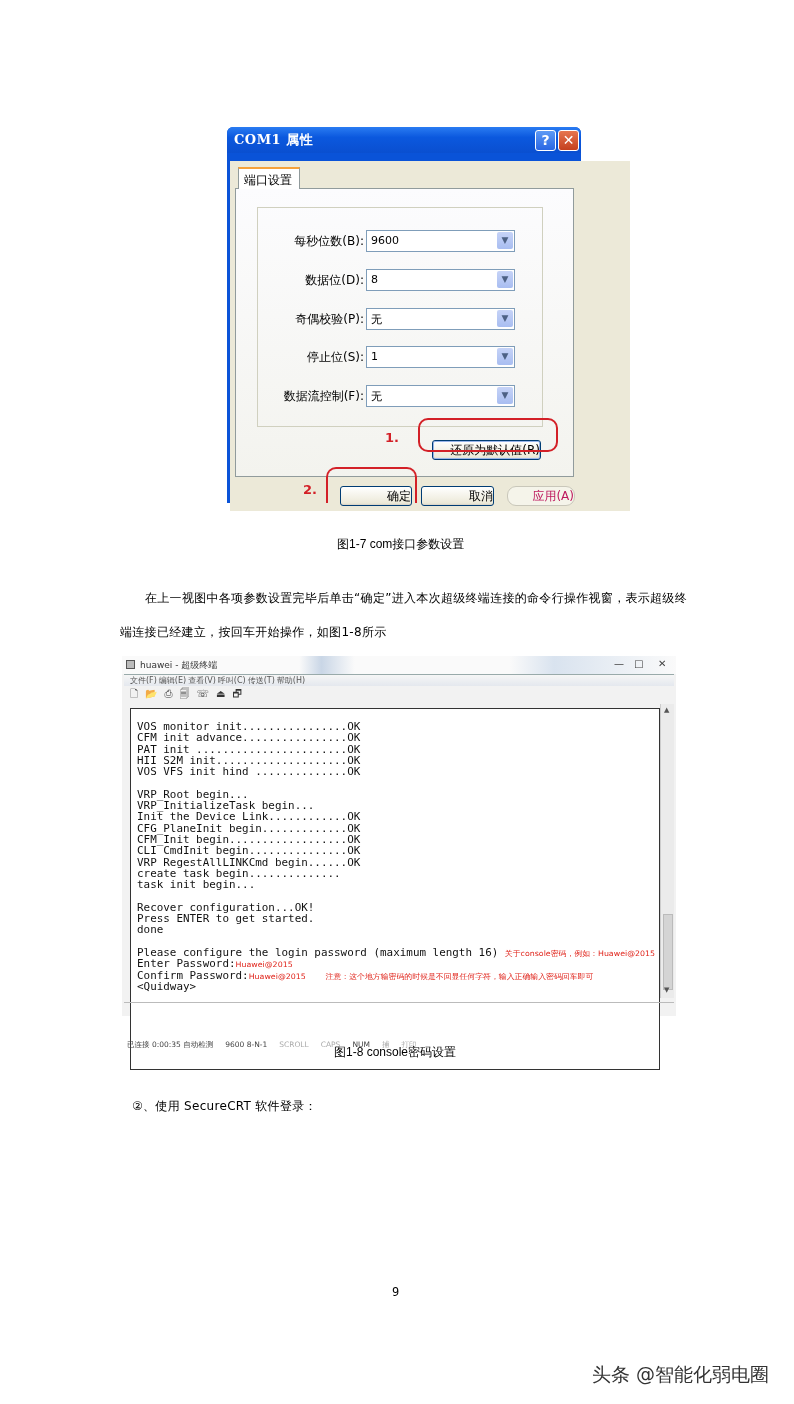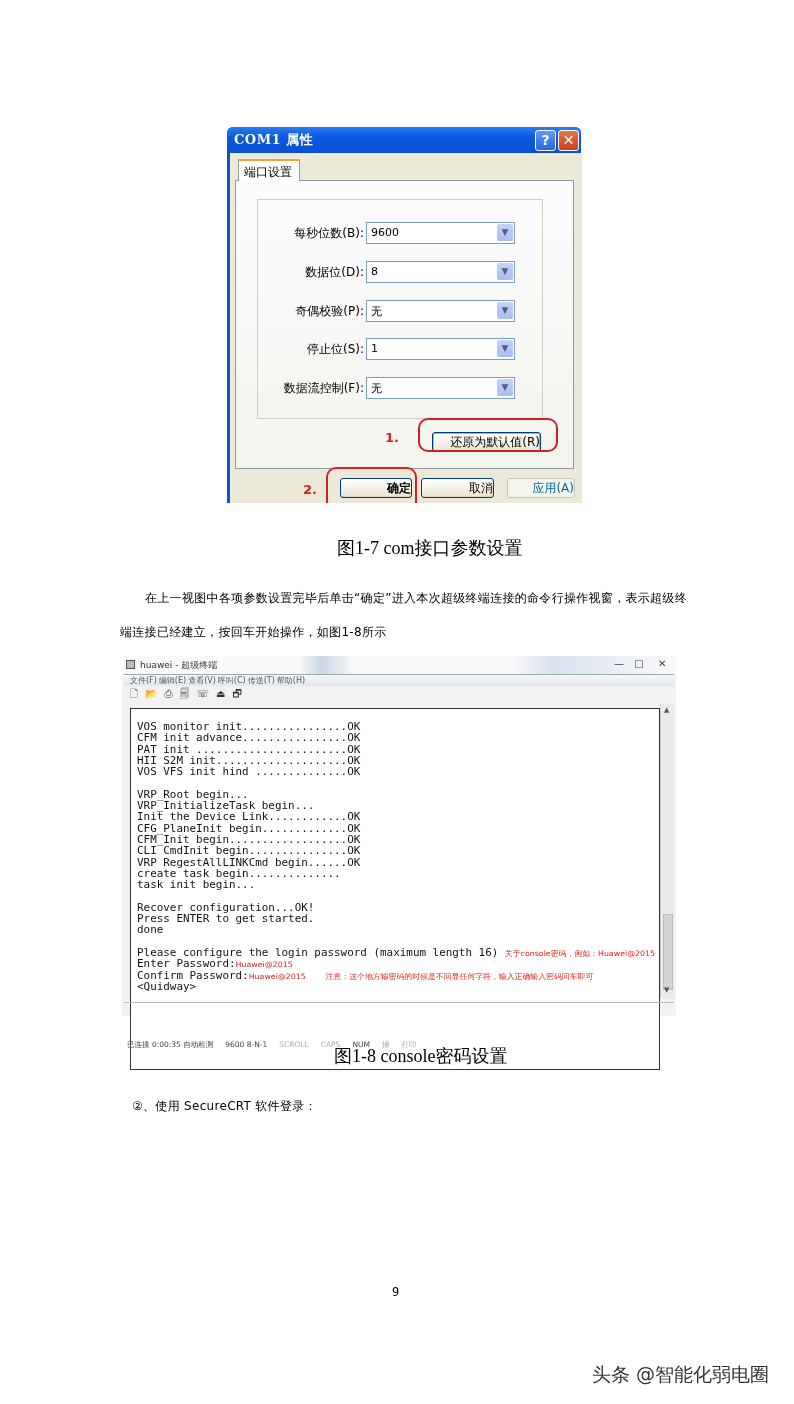--- a/index.html
+++ b/index.html
@@ -6,36 +6,36 @@
   html, body { width: 794px; height: 1404px; background: #ffffff; overflow: hidden; }
   body { position: relative; font-family: "DejaVu Sans", sans-serif; color: #000; }
 
   
   .dlg { position: absolute; left: 227px; top: 127px; width: 354px; height: 376px; background: #0a53d8; border-radius: 6px 6px 0 0; }
   .dlg-title { position: absolute; left: 0; top: 0; width: 354px; height: 26px; background: linear-gradient(#2a7cf2, #0b58de 40%, #0a4fd0); border-radius: 6px 6px 0 0; }
   .dlg-title-text { position: absolute; left: 7px; top: 4px; color: #fff; font-weight: bold; font-size: 13px; font-family: "DejaVu Serif", serif; letter-spacing: 0.5px; }
   .dlg-btn { position: absolute; top: 3px; width: 21px; height: 21px; border: 1px solid #fff; border-radius: 3px; color: #fff; font-weight: bold; font-size: 14px; text-align: center; line-height: 19px; }
   .dlg-help { left: 308px; background: linear-gradient(#5d9af5, #2a66e3); }
   .dlg-close { left: 331px; background: linear-gradient(#e6764f, #c4401f); }
-  .dlg-body { position: absolute; left: 3px; top: 26px; width: 352px; height: 350px; background: #ece9d8; }
+  .dlg-body { position: absolute; left: 3px; top: 34px; width: 400px; height: 350px; background: #ece9d8; }
   .tab { position: absolute; left: 8px; top: 6px; width: 62px; height: 22px; background: #fff; border: 1px solid #919b9c; border-bottom: none; border-top: 2px solid #f5a13a; font-size: 12px; padding: 3px 0 0 5px; z-index: 2; }
   .tab-panel { position: absolute; left: 5px; top: 27px; width: 339px; height: 289px; background: linear-gradient(#fcfcfe, #f3f3ee); border: 1px solid #919b9c; }
   .group { position: absolute; left: 21px; top: 18px; width: 286px; height: 220px; border: 1px solid #d0d0bf; border-radius: 0; }
   .field-row { position: absolute; left: 0; width: 286px; height: 22px; }
   .field-label { position: absolute; right: 180px; top: 3px; font-size: 12px; white-space: nowrap; }
   .combo { position: absolute; left: 108px; top: 0; width: 149px; height: 21px; background: #fff; border: 1px solid #7f9db9; font-size: 11px; padding: 3px 0 17px 4px; }
   .combo-arrow { position: absolute; right: 1px; top: 1px; width: 16px; height: 17px; background: linear-gradient(#c6d3f7, #a8bdf1); border-radius: 2px; color: #4d6185; font-size: 9px; text-align: center; line-height: 17px; }
   .xp-btn { position: absolute; height: 20px; background: linear-gradient(#ffffff, #ece9d8 90%, #d6d0c5); border: 1px solid #003c74; border-radius: 3px; font-size: 12px; text-align: right; line-height: 18px; }
   .xp-btn.default { box-shadow: inset 0 0 0 1px #98b4e9; }
-  .xp-btn.disabled { border-color: #c9c7ba; color: #0369a1; background: #f5f4ea; }
+  .xp-btn.disabled { border-color: #c9c7ba; color: #be185d; background: #f5f4ea; border-radius: 9px; }
   .annot-ring { position: absolute; border: 2px solid #d32027; border-radius: 10px; }
   .annot-num { position: absolute; color: #d32027; font-weight: bold; font-size: 13px; }
 
   
-  .caption { position: absolute; font-family: Liberation Serif, serif; font-size: 18px; }
+  .caption { position: absolute; font-family: Liberation Sans, sans-serif; font-size: 12px; }
   .para { position: absolute; left: 120px; font-size: 12px; letter-spacing: 0.3px; white-space: nowrap; }
   .page-num { position: absolute; left: 392px; top: 1285px; font-family: "DejaVu Sans Mono", monospace; font-size: 12px; }
   .watermark { position: absolute; left: 592px; top: 1362px; font-size: 19px; color: #333; }
 
   
   .term { position: absolute; left: 122px; top: 656px; width: 554px; height: 360px; background: #f2f2f2; }
   .term-title { position: absolute; left: 0; top: 0; width: 554px; height: 18px; background: linear-gradient(90deg, #fafafa 0%, #fafafa 32%, #c9d6e6 36%, #fafafa 42%, #fafafa 70%, #d9e3ef 78%, #fafafa 100%); }
   .term-title-icon { position: absolute; left: 4px; top: 4px; width: 9px; height: 9px; border: 1px solid #555; background: #bbb; }
   .term-title-text { position: absolute; left: 18px; top: 3px; font-size: 9px; color: #333; }
   .term-ctrl { position: absolute; top: 2px; font-size: 10px; color: #444; }
@@ -97,21 +97,21 @@
         <div class="field-row" style="top:177px">
           <span class="field-label">数据流控制(F):</span>
           <div class="combo">
             <span>无</span>
             <span class="combo-arrow">▼</span>
           </div>
         </div>
       </div>
       <div class="xp-btn default" style="left:196px; top:251px; width:109px;">还原为默认值(R)</div>
     </div>
-    <div class="xp-btn" style="left:110px; top:325px; width:72px;font-weight:bold;">确定</div>
+    <div class="xp-btn" style="left:110px; top:325px; width:72px;">确定</div>
     <div class="xp-btn" style="left:191px; top:325px; width:73px;">取消</div>
     <div class="xp-btn disabled" style="left:277px; top:325px; width:68px;">应用(A)</div>
   </div>
 </div>
 
 <div class="annot-ring" style="left:418px; top:418px; width:140px; height:34px;"></div>
 <span class="annot-num" style="left:385px; top:430px;">1.</span>
 <div class="annot-ring" style="left:326px; top:467px; width:91px; height:36px; border-bottom:none; border-radius:10px 10px 0 0;"></div>
 <span class="annot-num" style="left:303px; top:482px;">2.</span>
 

